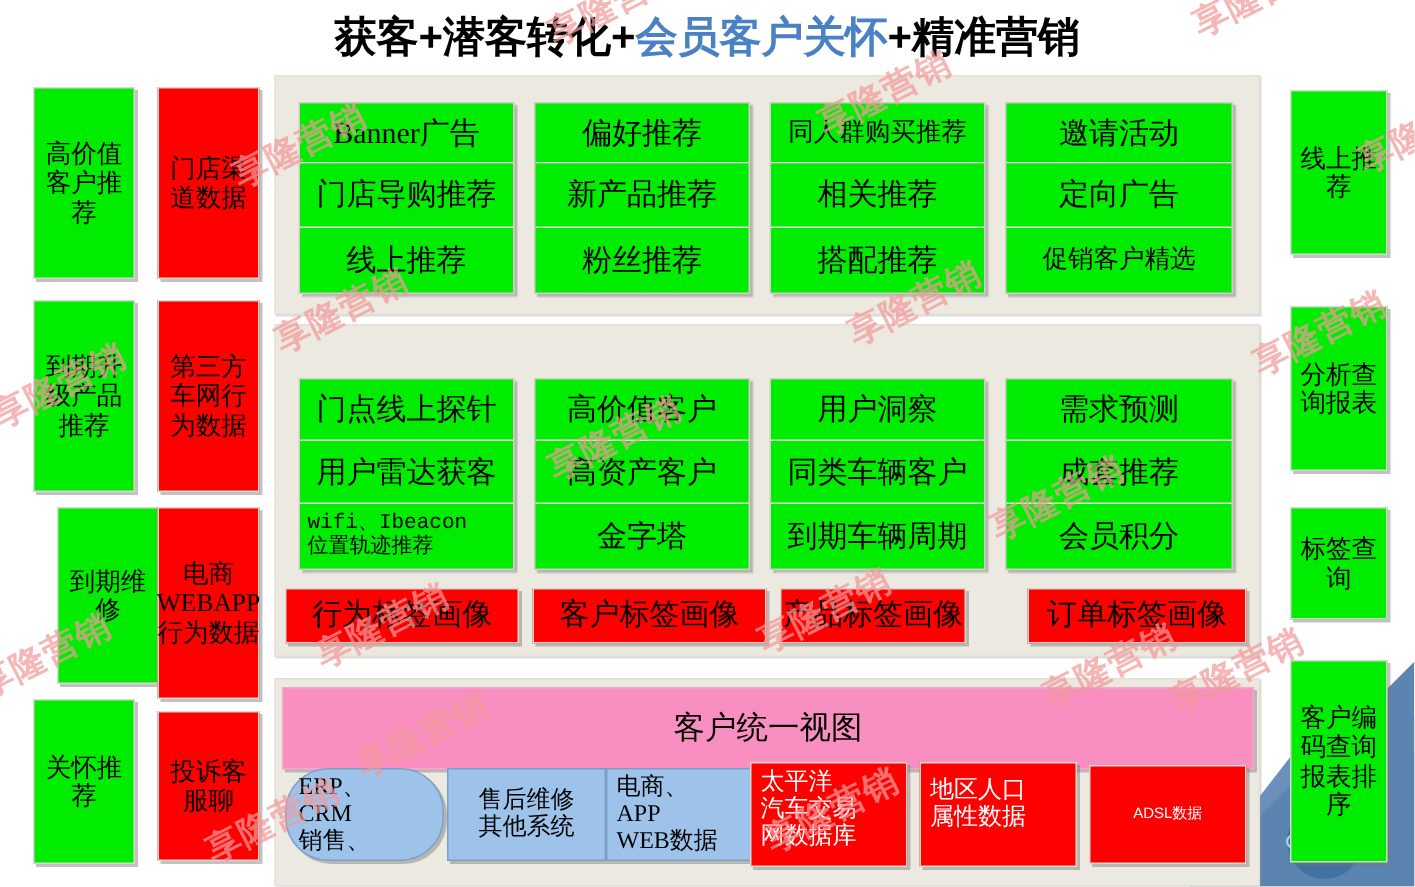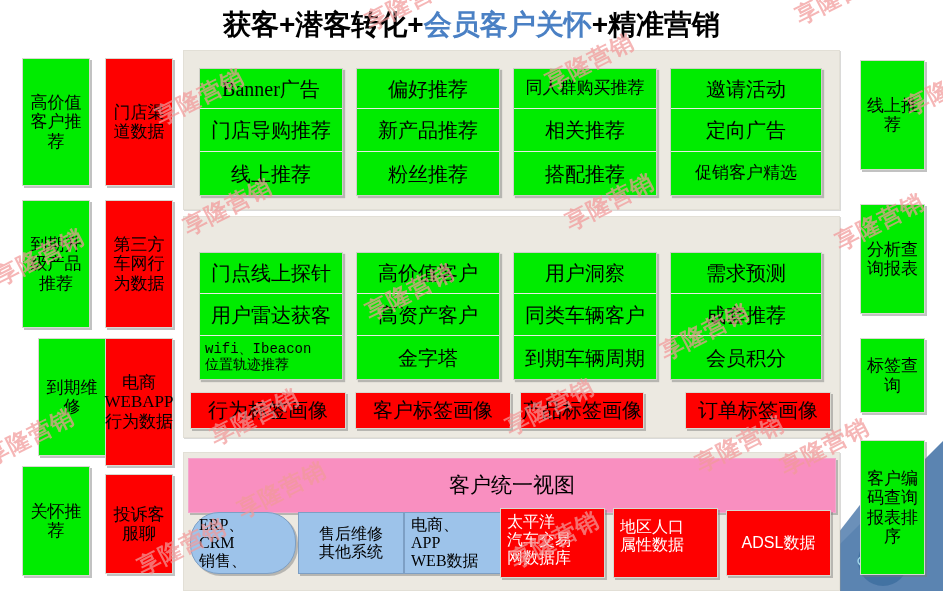--- a/index.html
+++ b/index.html
@@ -92,21 +92,21 @@
     display:flex;align-items:center;justify-content:center;
     text-align:center;
     color:#000;
     line-height:1.1;
     border-bottom:1px solid #e9e9e4;
   }
   .cell:last-child{border-bottom:none;}
   .fs18{font-size:20px;}
   .fs17{font-size:17px;}
   .fs16{font-size:16px;}
-  .fs15{font-size:16px;}
+  .fs15{font-size:10px;}
   .fs14{font-size:14px;}
   .mono{font-family:"Liberation Mono","DejaVu Sans Mono",monospace;}
   .sans{font-family:"Liberation Sans","DejaVu Sans",sans-serif;}
   .white{color:#ffffff;}
 </style>
 </head>
 <body>
 
 <div id="root">
 

